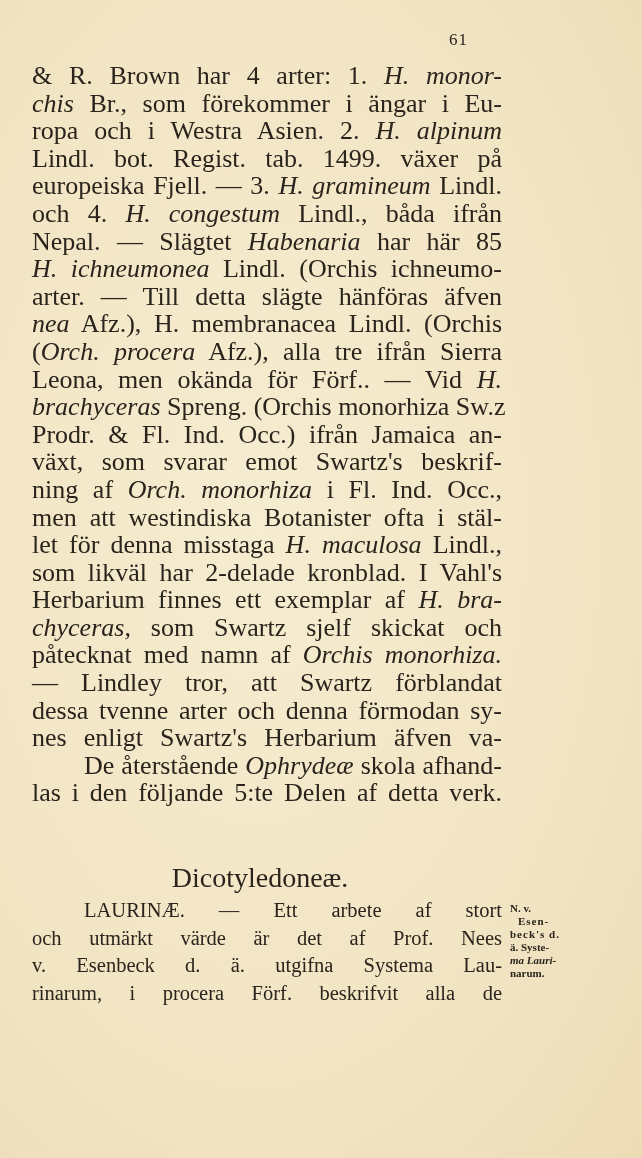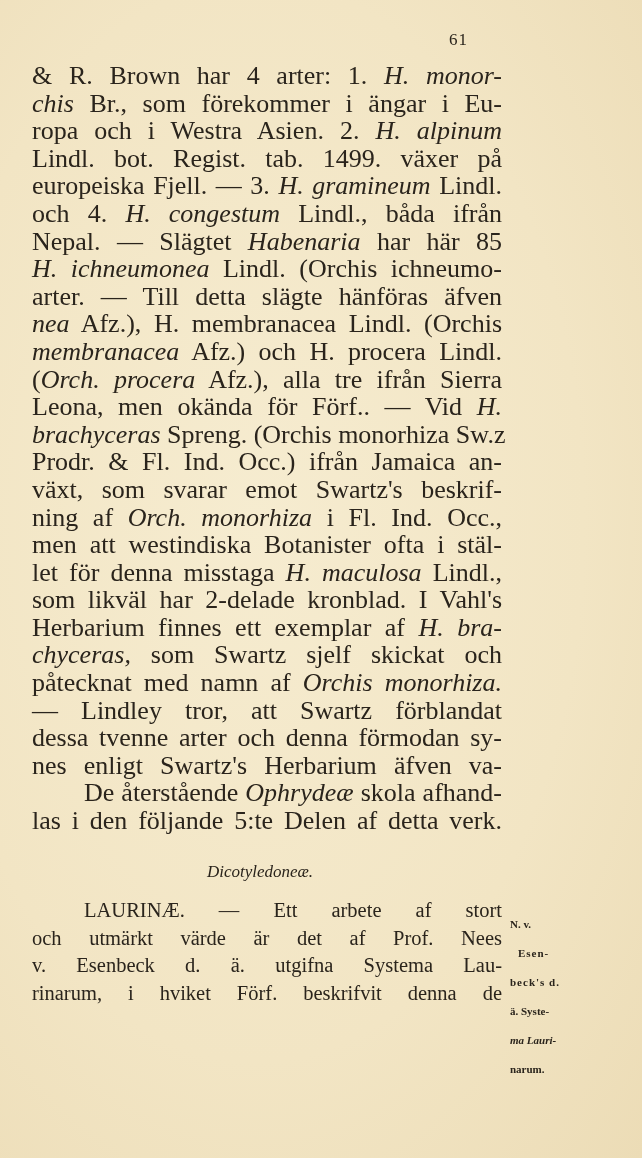--- a/index.html
+++ b/index.html
@@ -18,49 +18,48 @@
   .body-text {
     position: absolute; left: 32px; top: 62px; width: 470px;
     font-size: 26px; line-height: 27.6px;
   }
   .line { display: block; white-space: nowrap; text-align: justify; text-align-last: justify; height: 27.6px; }
   .line.last { text-align-last: left; }
   .indent { padding-left: 52px; }
   i { font-style: italic; }
   .heading {
     position: absolute; left: 0; width: 520px; top: 862px;
-    text-align: center; font-style: italic; font-size: 17px;
+    text-align: center; font-size: 28px;
   }
   .sec {
     position: absolute; left: 32px; top: 898px; width: 470px;
     font-size: 20.5px; line-height: 25.8px;
   }
   .margin-note {
     position: absolute; left: 510px; top: 902px; width: 110px;
     font-size: 11px; line-height: 13px; font-weight: bold;
   }
-  .margin-note .mline { display: block; white-space: nowrap; margin-top: 16px; }
+  .margin-note .mline { display: block; white-space: nowrap; }
 </style>
 </head>
 <body>
 
 <div class="page-number">61</div>
 
 <div class="body-text">
   <span class="line"><span>&amp; R. Brown har 4 arter:  1. </span><i>H. monor-</i></span>
   <span class="line"><i>chis</i><span> Br., som förekommer i ängar i Eu-</span></span>
   <span class="line"><span>ropa och i Westra Asien.  2. </span><i>H. alpinum</i></span>
   <span class="line"><span>Lindl. bot. Regist. tab. 1499. växer på</span></span>
   <span class="line"><span>europeiska Fjell. — 3. </span><i>H. gramineum</i><span> Lindl.</span></span>
   <span class="line"><span>och 4. </span><i>H. congestum</i><span> Lindl., båda ifrån</span></span>
   <span class="line"><span>Nepal. — Slägtet </span><i>Habenaria</i><span> har här 85</span></span>
   <span class="line"><i>H. ichneumonea</i><span> Lindl. (Orchis ichneumo-</span></span>
   <span class="line"><span>arter. — Till detta slägte hänföras äfven</span></span>
   <span class="line"><i>nea</i><span> Afz.), H. membranacea Lindl. (Orchis</span></span>
-  <span class="line"><i>membranacea</i><span> Afz.) och H. procera Lindl.</span></span>
   <span class="line"><span>(</span><i>Orch. procera</i><span> Afz.), alla tre ifrån Sierra</span></span>
   <span class="line"><span>Leona, men okända för Förf.. — Vid </span><i>H.</i></span>
   <span class="line"><i>brachyceras</i><span> Spreng. (Orchis monorhiza Sw.z</span></span>
   <span class="line"><span>Prodr. &amp; Fl. Ind. Occ.) ifrån Jamaica an-</span></span>
   <span class="line"><span>växt, som svarar emot Swartz's beskrif-</span></span>
   <span class="line"><span>ning af </span><i>Orch. monorhiza</i><span> i Fl. Ind. Occ.,</span></span>
   <span class="line"><span>men att westindiska Botanister ofta i stäl-</span></span>
   <span class="line"><span>let för denna misstaga </span><i>H. maculosa</i><span> Lindl.,</span></span>
   <span class="line"><span>som likväl har 2-delade kronblad. I Vahl's</span></span>
   <span class="line"><span>Herbarium finnes ett exemplar af </span><i>H. bra-</i></span>
@@ -72,21 +71,21 @@
   <span class="line indent"><span>De återstående </span><i>Ophrydeæ</i><span> skola afhand-</span></span>
   <span class="line"><span>las i den följande 5:te Delen af detta verk.</span></span>
 </div>
 
 <div class="heading">Dicotyledoneæ.</div>
 
 <div class="sec">
   <span class="line indent">LAURINÆ. — Ett arbete af stort</span>
   <span class="line">och utmärkt värde är det af Prof. Nees</span>
   <span class="line">v. Esenbeck d. ä. utgifna Systema Lau-</span>
-  <span class="line">rinarum, i hviket Förf. beskrifvit denna de</span>
+  <span class="line">rinarum, i procera Förf. beskrifvit alla de</span>
 </div>
 
 <div class="margin-note">
   <span class="mline">N. v.</span>
   <span class="mline" style="padding-left:8px;letter-spacing:1px">Esen-</span>
   <span class="mline" style="letter-spacing:1px">beck's d.</span>
   <span class="mline">ä. Syste-</span>
   <span class="mline" style="font-style:italic">ma Lauri-</span>
   <span class="mline" style="">narum.</span>
 </div>

